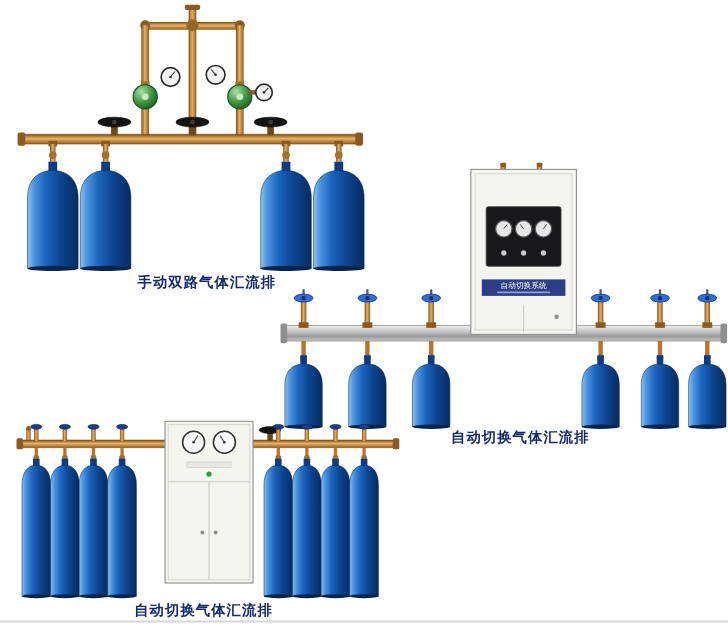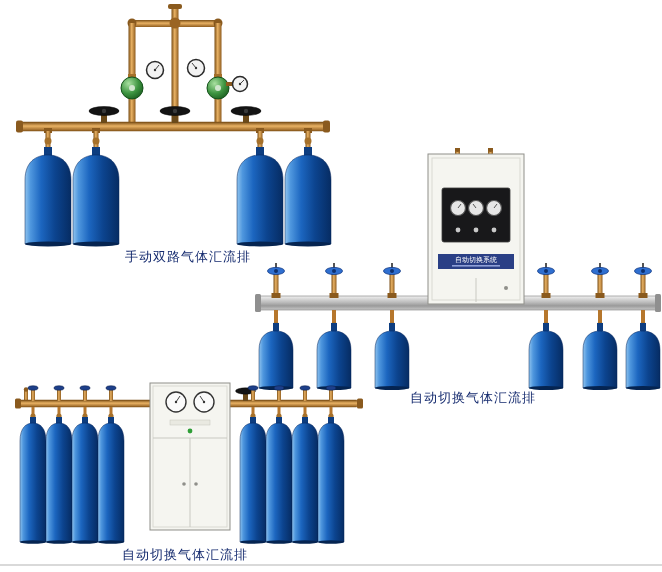--- a/index.html
+++ b/index.html
@@ -2,21 +2,21 @@
 <html><head>
 <meta charset="utf-8">
 <style>
   html,body{margin:0;padding:0;background:#fff;}
   #canvas{
     position:relative;width:662px;height:572px;background:#ffffff;
     overflow:hidden;font-family:"DejaVu Sans","Liberation Sans",sans-serif;
   }
   .stage{position:absolute;}
   .caption{
-    position:absolute;text-align:center;font-size:13px;font-weight:400;
+    position:absolute;text-align:center;font-size:13px;font-weight:700;
     color:#142a6e;letter-spacing:1px;white-space:nowrap;
   }
   #bottom-divider{
     position:absolute;left:0;top:564px;width:662px;height:2px;background:#d9d9d9;
   }
 </style>
 </head>
 <body>
 
 <div id="canvas">

